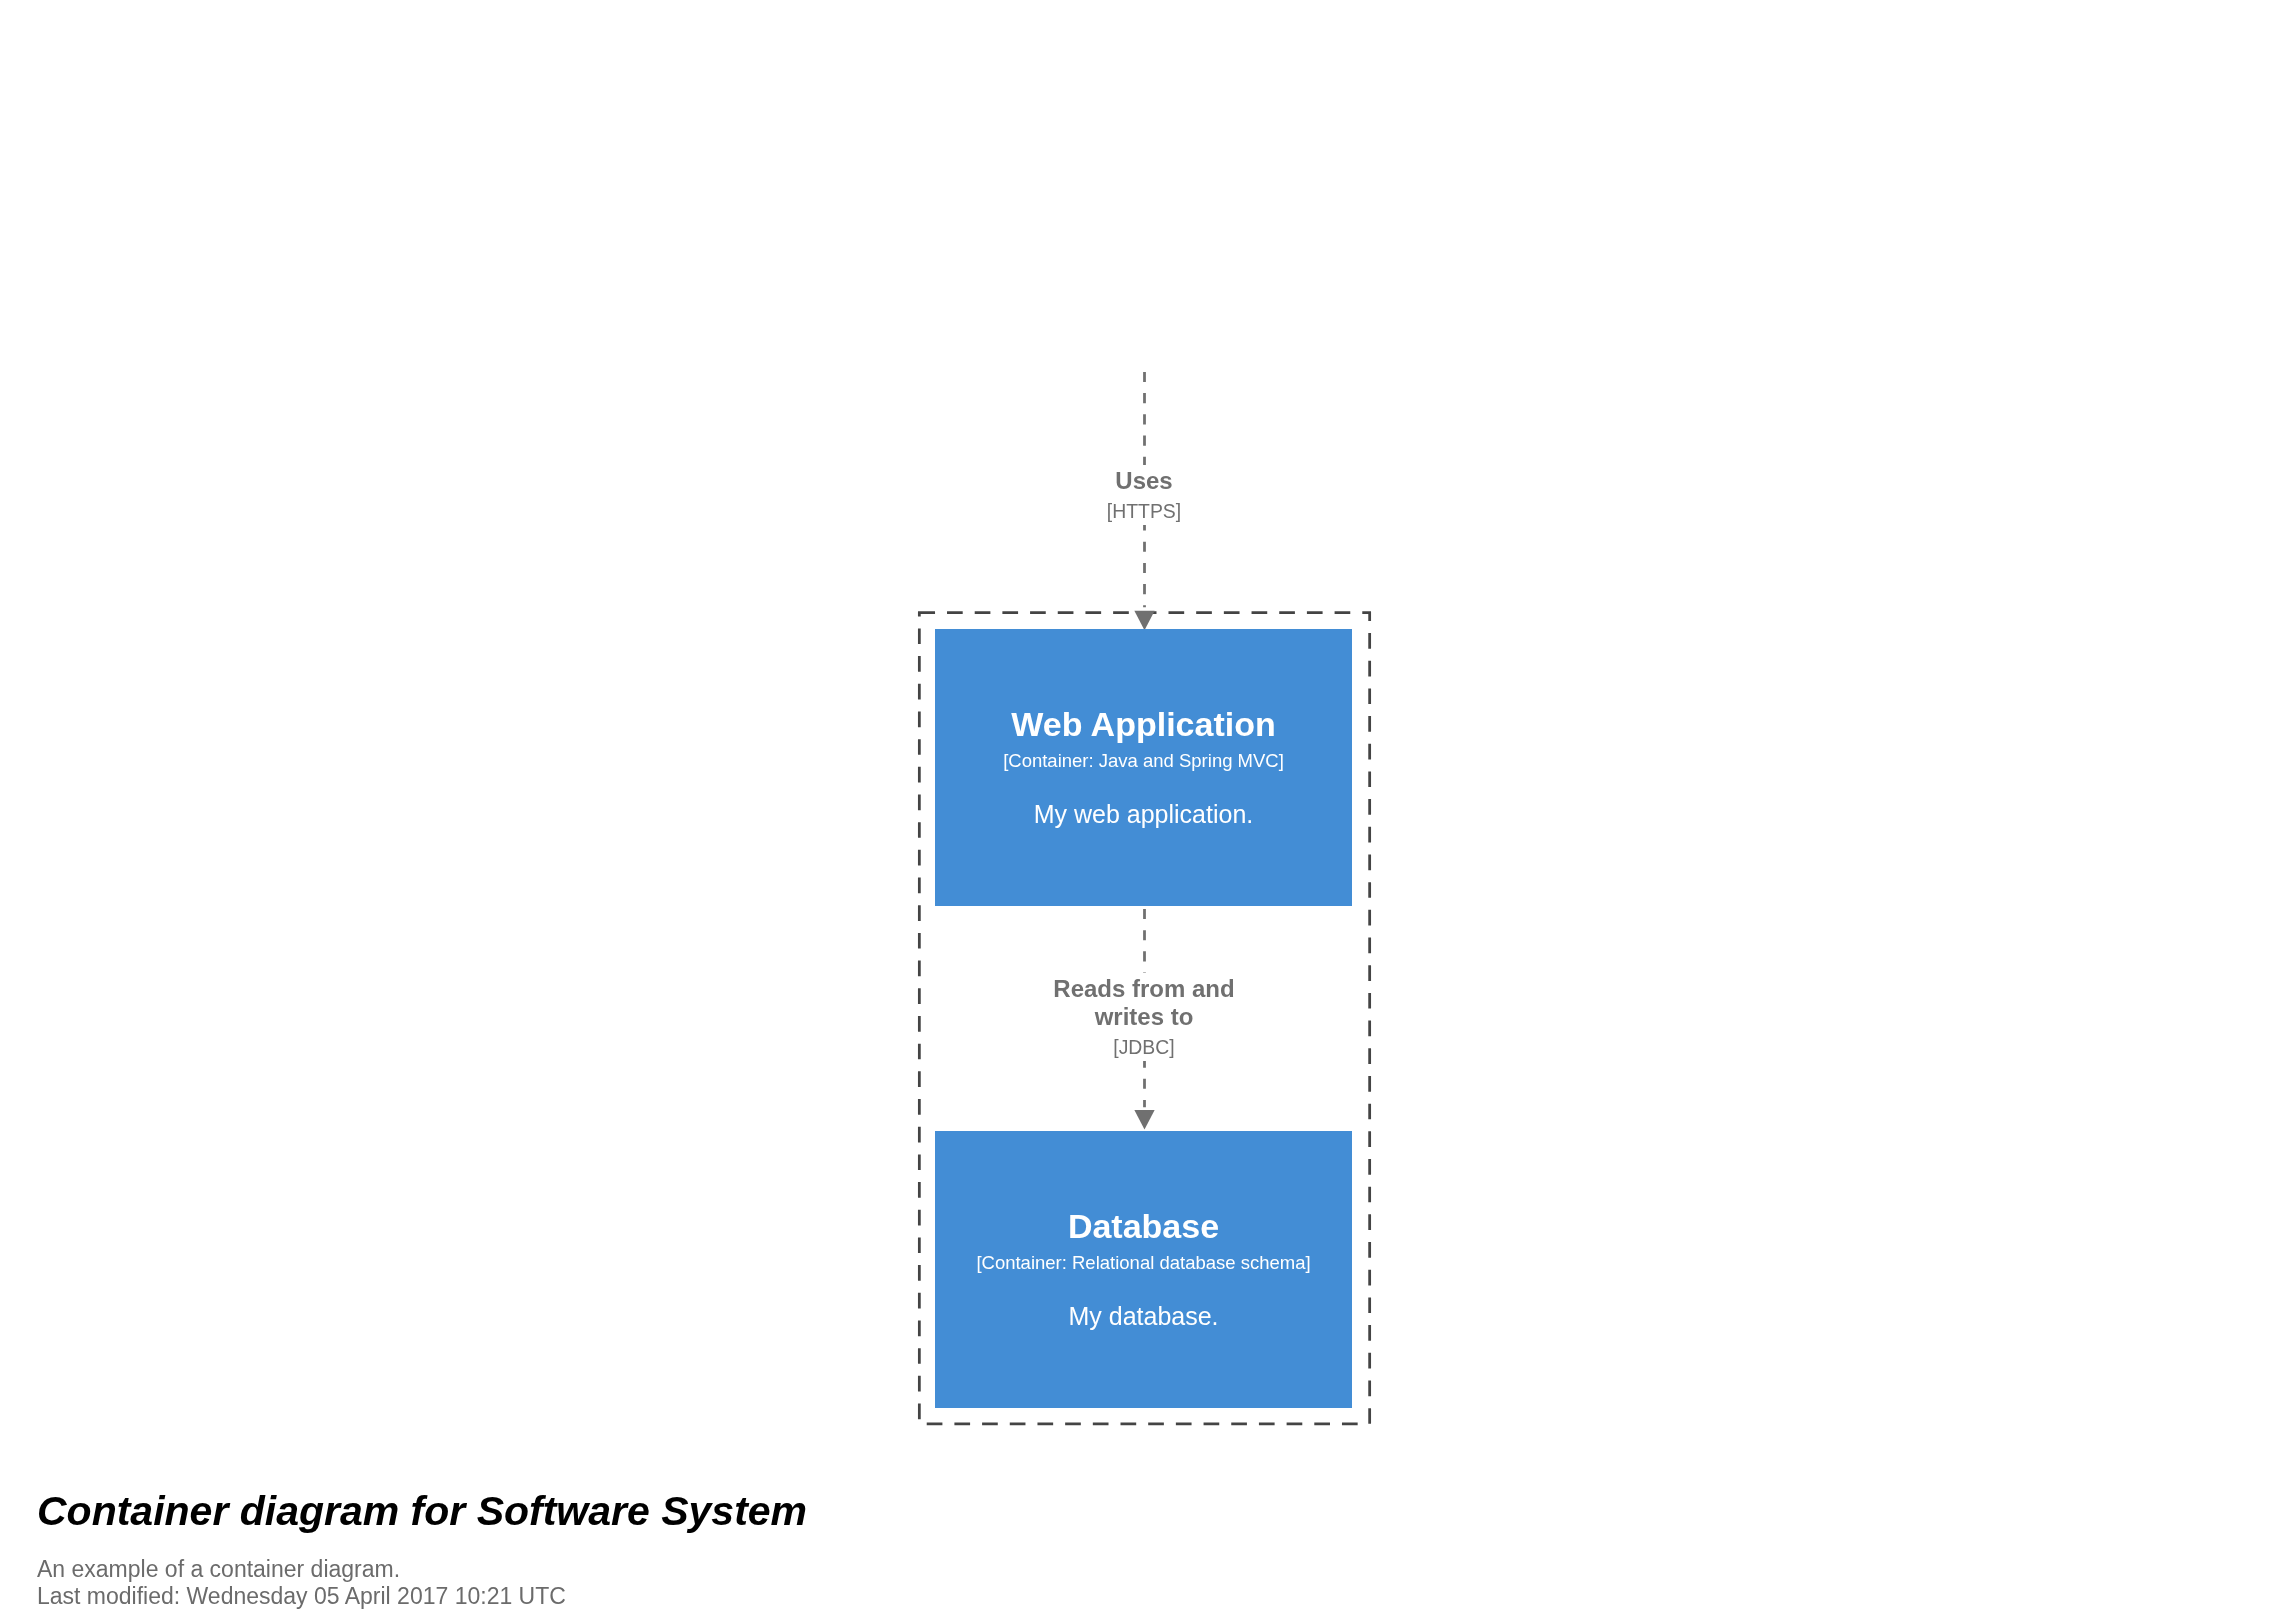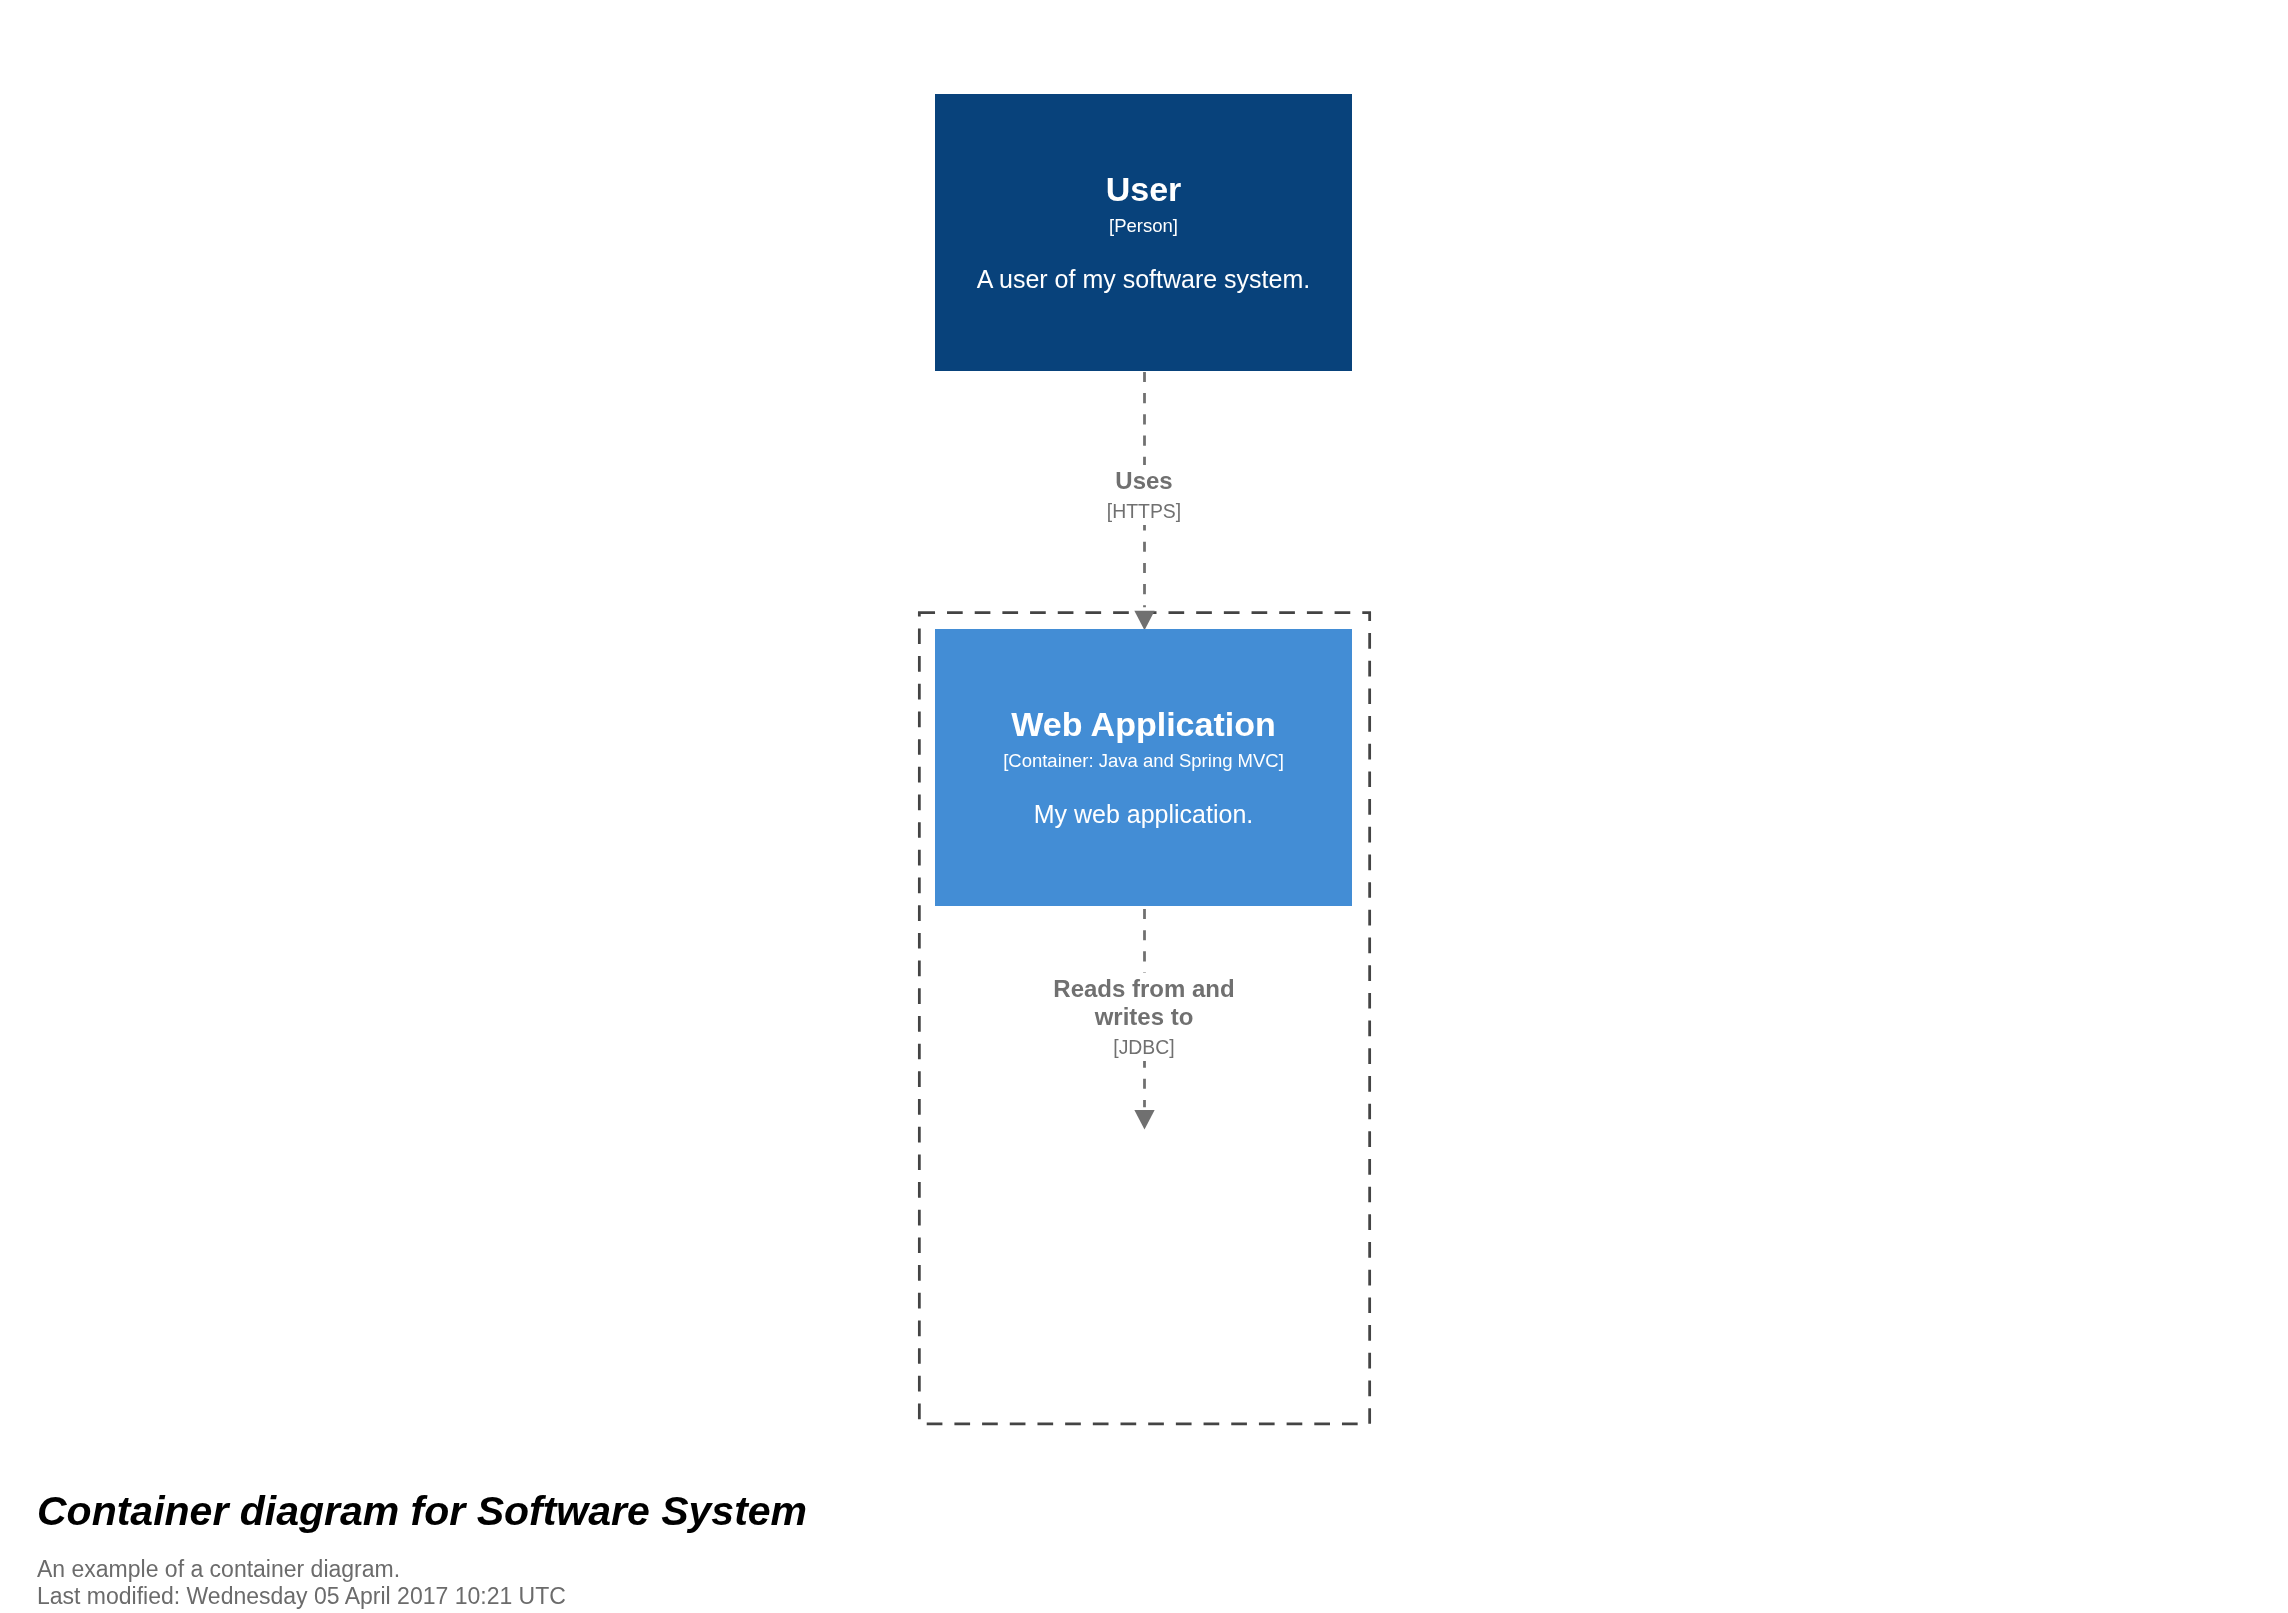--- a/index.html
+++ b/index.html
@@ -100,42 +100,42 @@
 
     <rect class="boundary-rect" x="996" y="664" width="488" height="879"></rect>
 
     <line class="edge-line" x1="1240" y1="403" x2="1240" y2="658"></line>
     <polygon class="edge-arrow" points="1229,662 1251,662 1240,683"></polygon>
 
     <line class="edge-line" x1="1240" y1="985" x2="1240" y2="1200"></line>
     <polygon class="edge-arrow" points="1229,1203 1251,1203 1240,1224"></polygon>
   </svg>
 
-  <div class="element person">
-    <div class="el-name">User</div>
-    <div class="el-meta">[Person]</div>
-    <div class="el-desc">A user of my software system.</div>
-  </div>
 
   <div class="edge-label edge-label-uses">
     <div class="rel-name">Uses</div>
     <div class="rel-meta">[HTTPS]</div>
   </div>
 
   <div class="element webapp">
     <div class="el-name">Web Application</div>
     <div class="el-meta">[Container: Java and Spring MVC]</div>
     <div class="el-desc">My web application.</div>
   </div>
 
   <div class="edge-label edge-label-jdbc">
     <div class="rel-name">Reads from and writes to</div>
     <div class="rel-meta">[JDBC]</div>
   </div>
 
+  <div class="element database">
+    <div class="el-name">Database</div>
+    <div class="el-meta">[Container: Relational database schema]</div>
+    <div class="el-desc">My database.</div>
+  </div>
 
   <div class="footer">
     <div class="footer-title">Container diagram for Software System</div>
     <div class="footer-subtitle">An example of a container diagram.</div>
     <div class="footer-modified">Last modified: Wednesday 05 April 2017 10:21 UTC</div>
   </div>
 
 </div>
 
 

